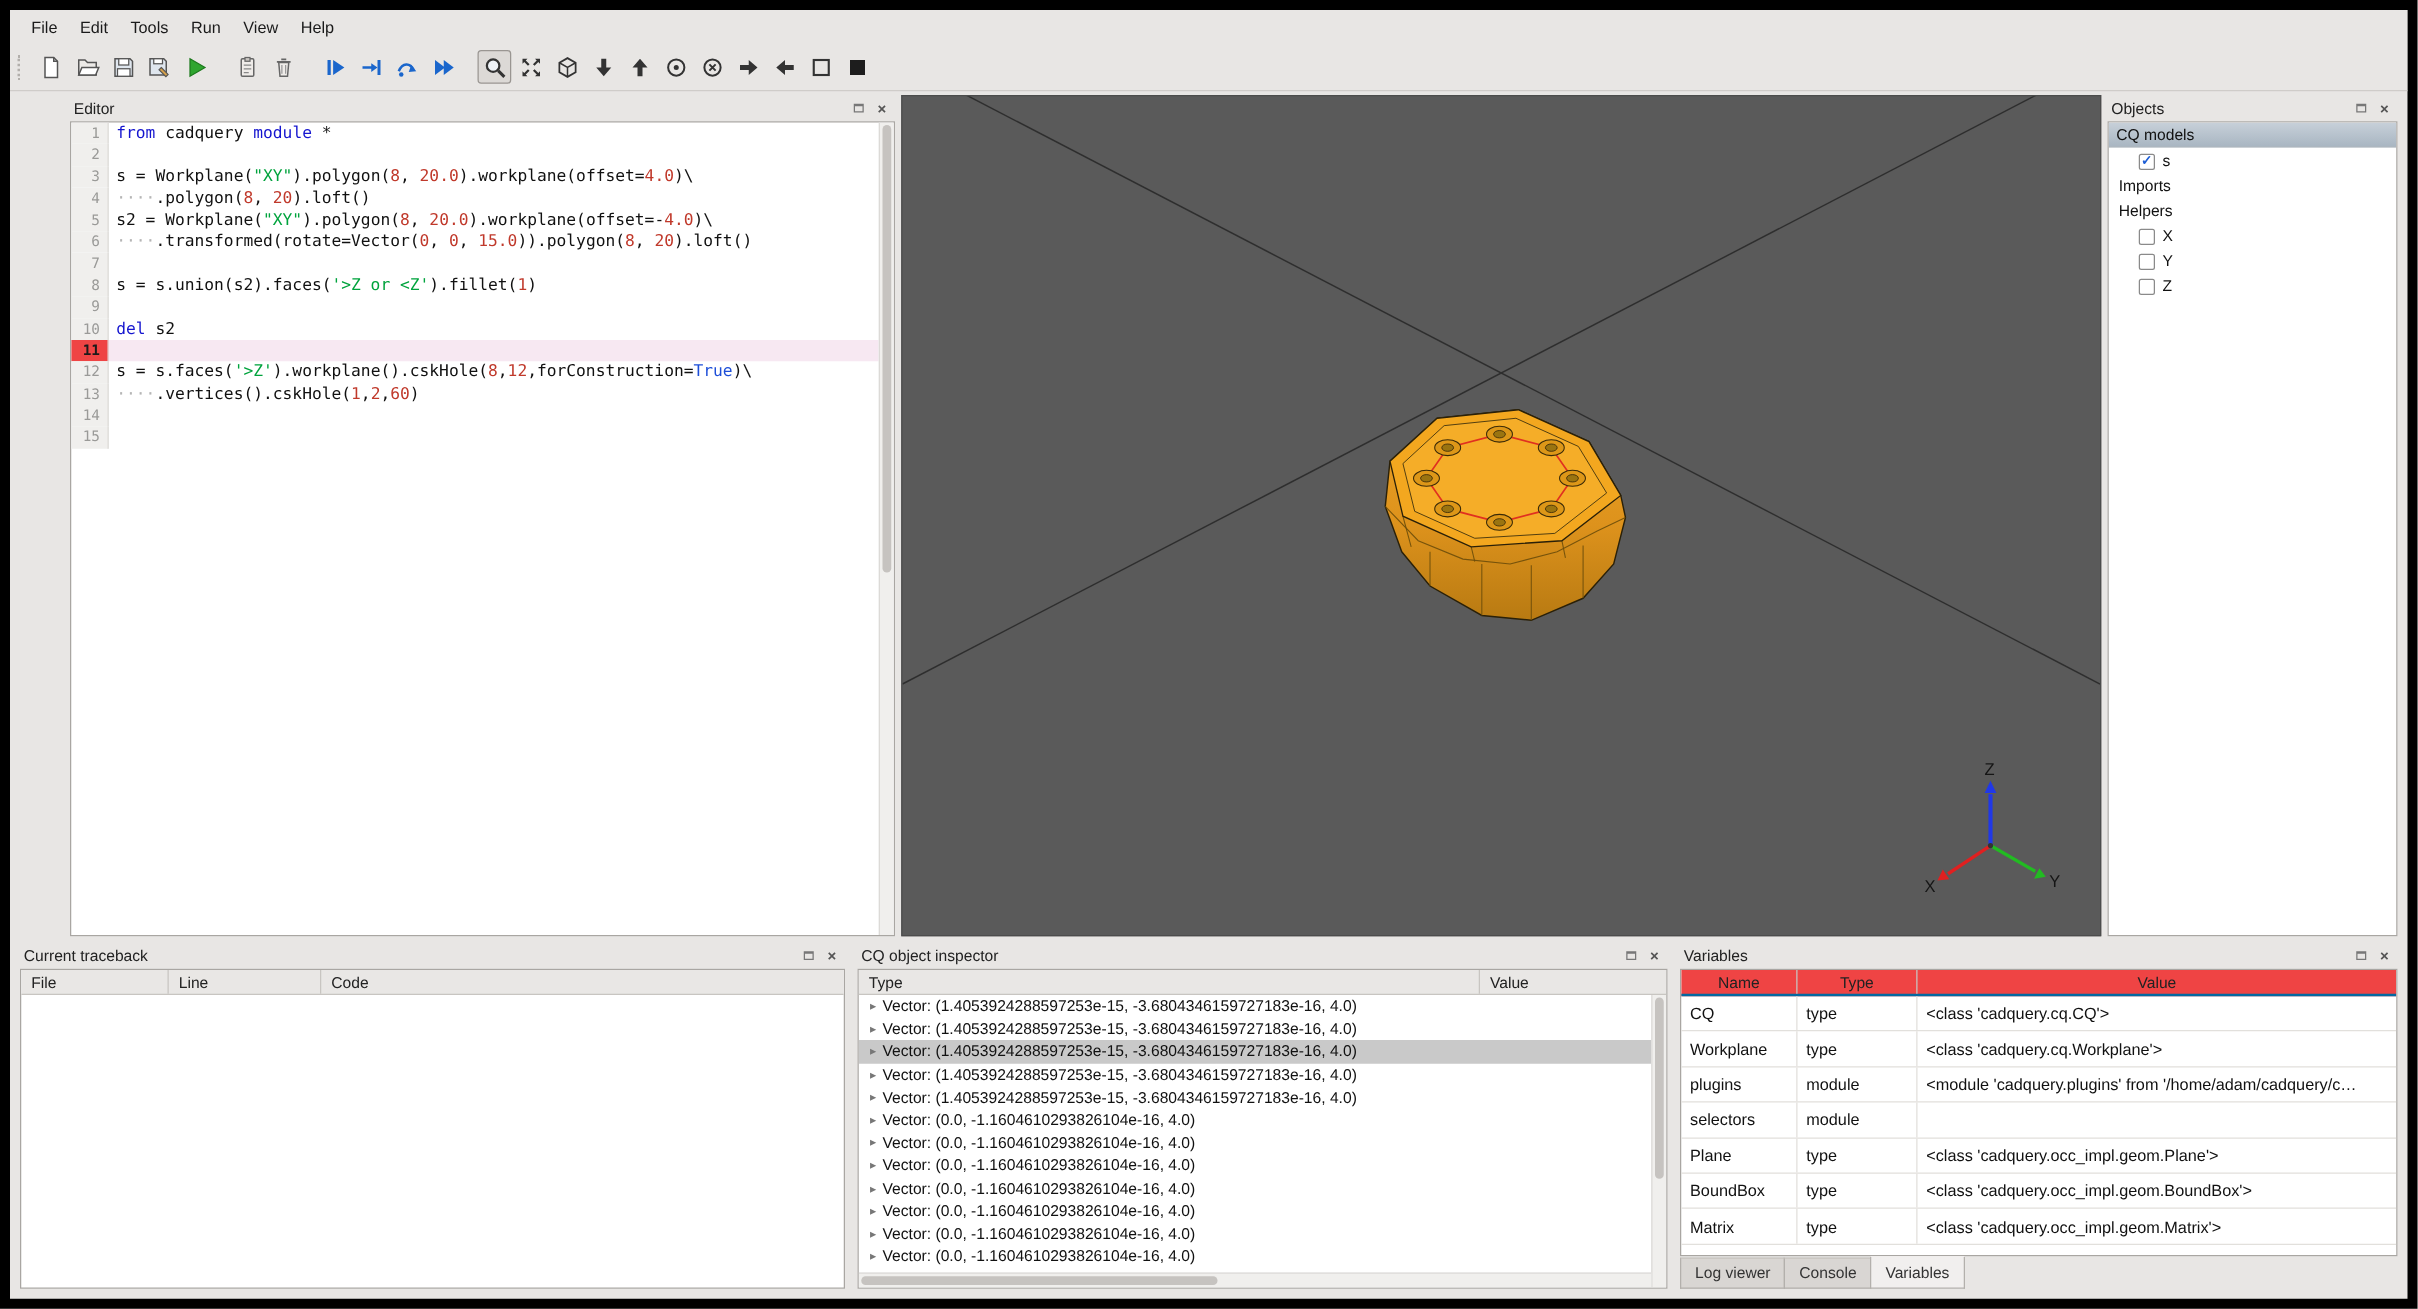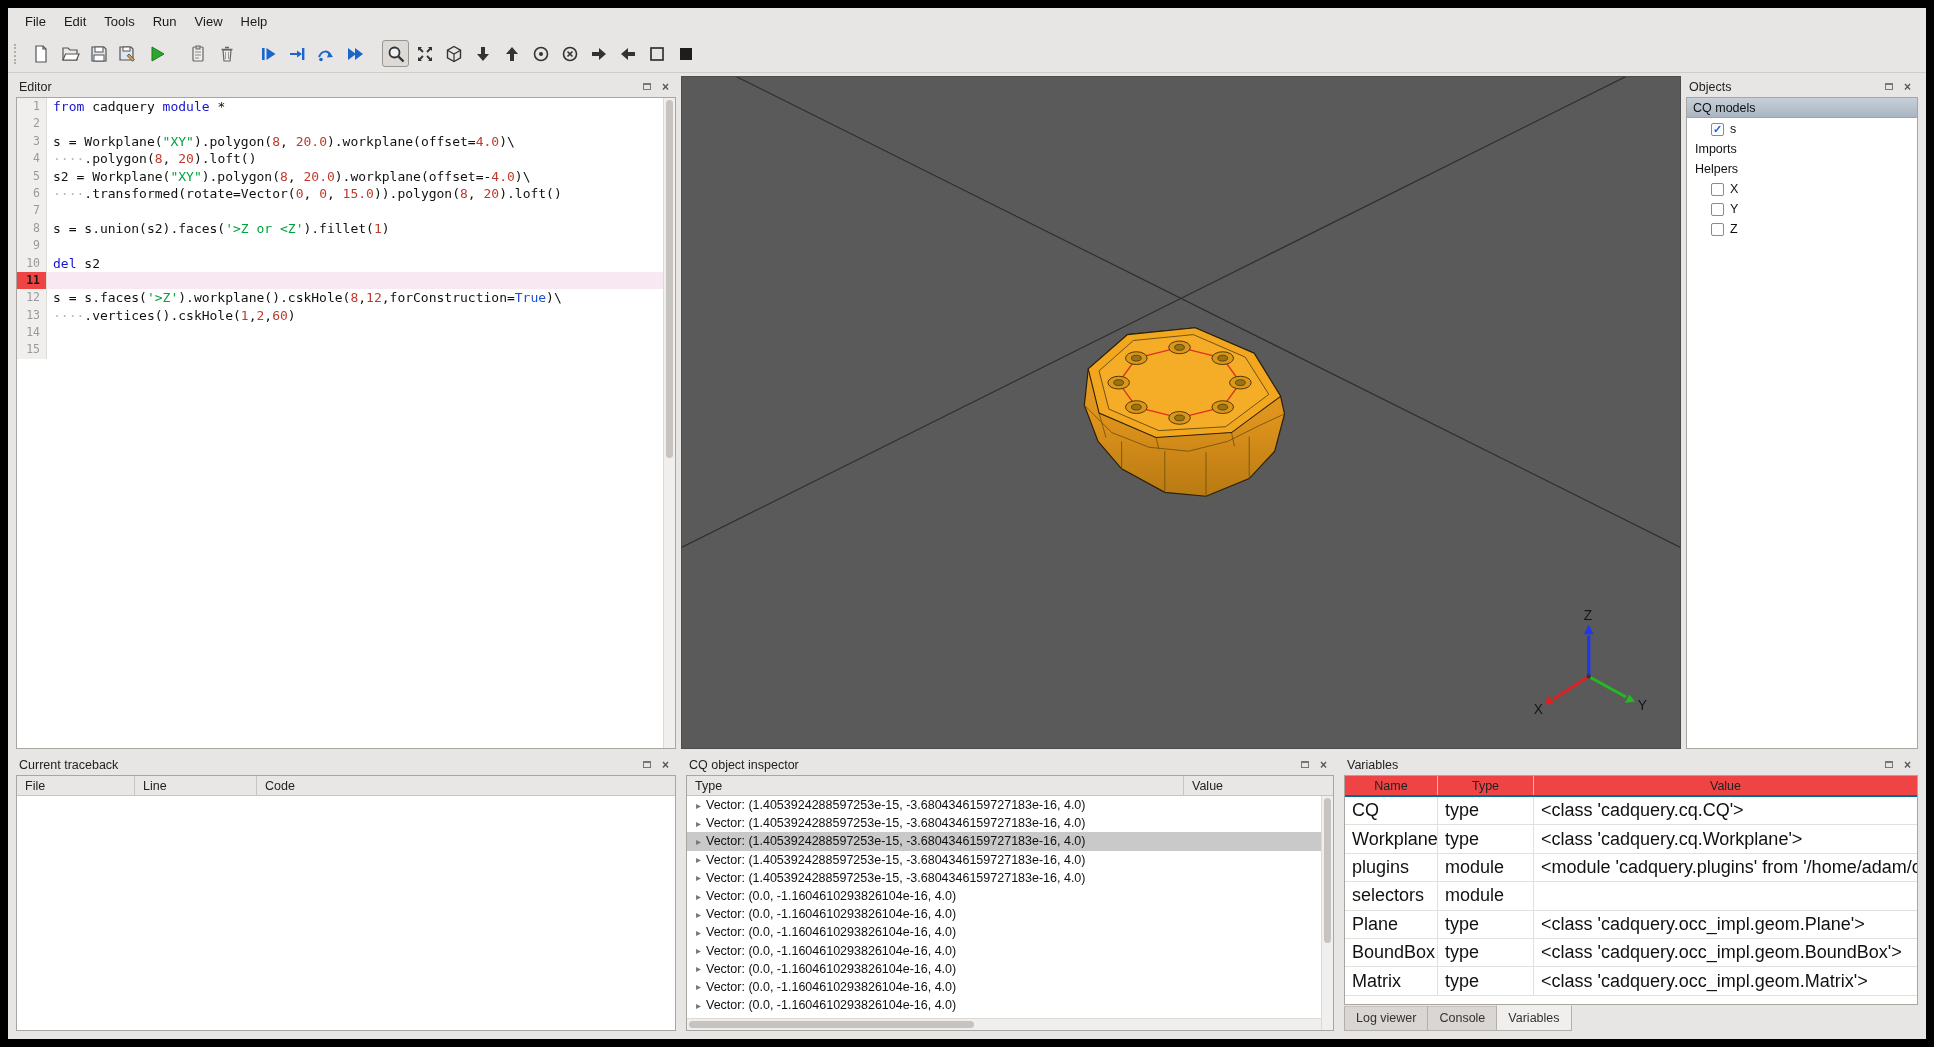--- a/index.html
+++ b/index.html
@@ -26,21 +26,21 @@
   .main-row { flex:1; display:flex; gap:5px; padding:3px 8px; min-height:0; }
   .panel { display:flex; flex-direction:column; min-width:0; min-height:0; }
   .panel-title { height:21px; display:flex; align-items:center; font-size:12.5px; color:#222; padding:0 3px; flex:none; }
   .panel-title .spacer { flex:1; }
   .pbtn { width:15px; height:14px; display:flex; align-items:center; justify-content:center; color:#666; margin-left:4px; cursor:default; }
   .float-glyph { width:8px; height:7px; border:1px solid #777; border-top:2px solid #777; }
   .close-glyph { font-size:12px; line-height:12px; color:#555; font-weight:bold; }
   .panel-body { flex:1; background:#fff; border:1px solid #a9a6a2; position:relative; overflow:hidden; min-height:0; }
 
   
-  .editor-panel { width:660px; flex:none; }
+  .editor-panel { width:660px; flex:none;margin-left:40px; }
   .code-area { position:absolute; inset:0 12px 0 0; overflow:hidden; }
   .code-row { display:flex; height:17.4px; font-family:"DejaVu Sans Mono", monospace; font-size:13px; white-space:pre; }
   .ln { width:30px; text-align:right; padding-right:6px; color:#9a9a98; background:#f0efed; border-right:1px solid #dddbd8; flex:none; font-size:11.5px; line-height:17.4px; }
   .lc { flex:1; padding-left:6px; line-height:17.4px; color:#111; }
   .code-row.current .lc { background:#f7e8f2; }
   .code-row.current .ln { color:#1a1a1a; font-weight:bold; background:#ef4444; }
   .tk-p { color:#111; }
   .tk-k { color:#1515cf; }
   .tk-s { color:#00a33d; }
   .tk-n { color:#c0392b; }
@@ -80,21 +80,21 @@
   .ins-row.sel { background:#c9c9c9; }
   .tri { color:#777; width:15px; font-size:10px; flex:none; text-align:center; }
   .hscroll { position:absolute; left:0; right:12px; bottom:0; height:12px; background:#f0efed; border-top:1px solid #dcdad7; }
   .hthumb { position:absolute; top:2px; bottom:2px; left:2px; width:45%; background:#c6c3c0; border-radius:5px; }
 
   .var-head { display:flex; height:21px; background:#ef4444; border-bottom:2px solid #0369a1; }
   .var-h { font-size:12.5px; color:#222; border-right:1px solid #c8c5c1; display:flex; align-items:center; justify-content:center; }
   .var-h.h0 { width:93px; }
   .var-h.h1 { width:96px; }
   .var-h.h2 { flex:1; border-right:none; }
-  .var-row { display:flex; height:28.4px; border-bottom:1px solid #e2e0dc; font-size:18px; }
+  .var-row { display:flex; height:28.4px; border-bottom:1px solid #e2e0dc; font-size:13px; }
   .var-cell { display:flex; align-items:center; padding:0 7px; border-right:1px solid #e2e0dc; color:#111; white-space:nowrap; overflow:hidden; }
   .var-cell.c0 { width:93px; }
   .var-cell.c1 { width:96px; }
   .var-cell.c2 { flex:1; border-right:none; }
 
   .tabs { height:26px; display:flex; align-items:flex-start; padding-top:1px; flex:none; }
   .tab { padding:4px 11px 5px; font-size:12.5px; background:#d9d6d3; color:#333; border:1px solid #b3b0ac; border-top:1px solid #c6c3bf; margin-right:-1px; position:relative; }
   .tab.active { background:#f1efee; border-top-color:#f1efee; top:-1px; padding-top:5px; z-index:2; }
 </style>
 </head>

